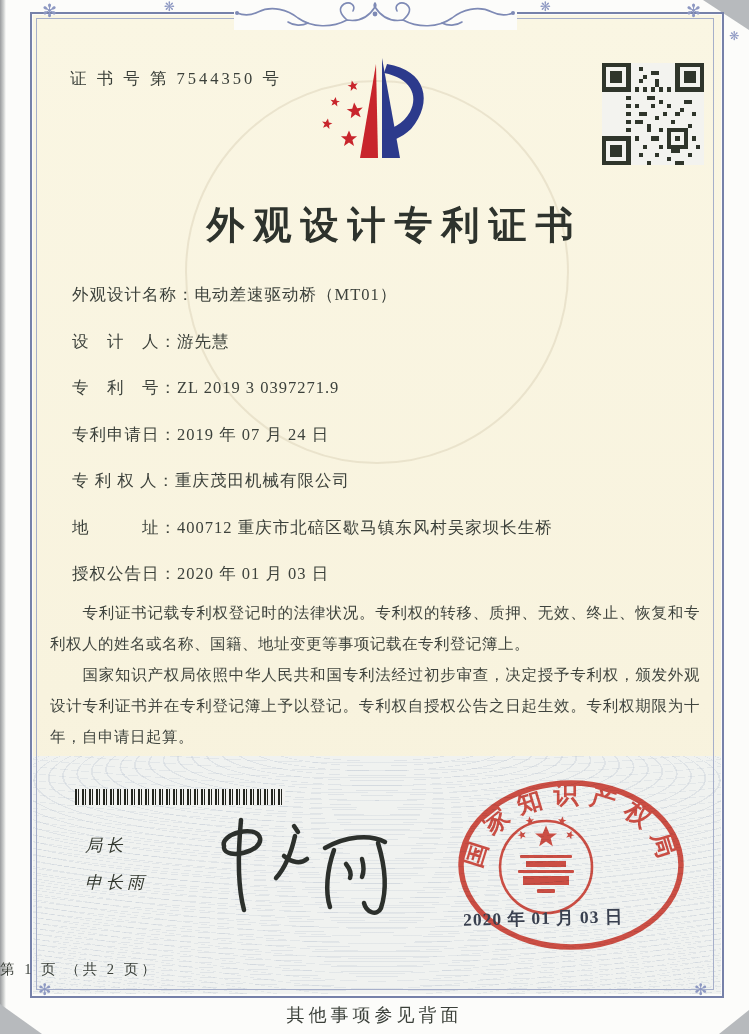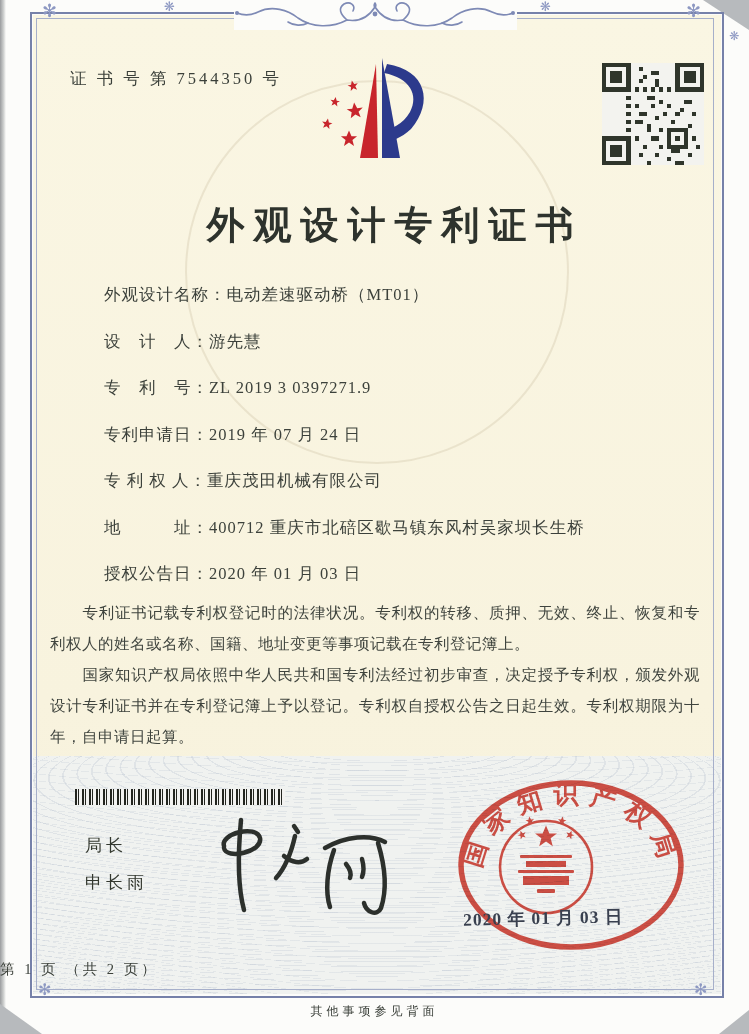--- a/index.html
+++ b/index.html
@@ -34,39 +34,39 @@
   .flourish{position:absolute;left:228px;top:0;}
   .flake{position:absolute;color:#8d98c2;font-family:"DejaVu Sans",sans-serif;line-height:1;}
   
   .cert-number{position:absolute;left:70px;top:68px;font-size:16.5px;letter-spacing:3px;color:#3b403a;}
   .logo{position:absolute;left:292px;top:40px;}
   .qr{position:absolute;left:602px;top:63px;}
   .title{position:absolute;left:0;top:188px;width:100%;margin:12px;text-align:center;
     font-size:38px;font-weight:700;letter-spacing:9px;color:#2e332d;padding-left:8px;}
   
   .fields{position:absolute;left:72px;top:284px;width:620px;font-size:16.5px;}
-  .frow{position:relative;height:46.5px;letter-spacing:1px;margin-left:32px;}
+  .frow{position:relative;height:46.5px;letter-spacing:1px;}
   .frow .pair2{position:absolute;left:298px;top:0;}
   
   .paras{position:absolute;left:50px;top:597px;width:650px;}
   .paras p{margin:0;font-size:15.5px;line-height:31px;text-indent:2.1em;
     text-align:justify;letter-spacing:.5px;color:#3f443e;}
   
   .barcode{position:absolute;left:75px;top:789px;width:210px;height:16px;
     background:repeating-linear-gradient(90deg,#23251f 0 2px,#f2f2f0 2px 3px,#23251f 3px 4px,#f2f2f0 4px 7px,#23251f 7px 9px,#f2f2f0 9px 10px,#23251f 10px 11px,#f2f2f0 11px 14px);}
-  .signer{position:absolute;left:85px;top:834px;font-size:17px;letter-spacing:4px;color:#33382f;}
+  .signer{position:absolute;left:85px;top:834px;font-size:17px;letter-spacing:4px;color:#33382f;font-style:italic;}
   .signer div{margin-bottom:14px;}
   .signature{position:absolute;left:198px;top:812px;}
   .seal{position:absolute;left:453px;top:779px;mix-blend-mode:multiply;opacity:.93;}
   .seal-date{position:absolute;left:463px;top:906px;font-size:17.5px;letter-spacing:1px;
     color:#39404f;transform:rotate(-1.2deg);font-weight:600;}
   .page-num{position:absolute;left:0;top:960px;width:100%;text-align:left;
     font-size:14.5px;letter-spacing:3px;color:#3b403a;}
   .back-note{position:absolute;left:0;top:1003px;width:100%;text-align:center;
-    font-size:12px;letter-spacing:4px;color:#3b403a;}
+    font-size:18px;letter-spacing:4px;color:#3b403a;}
 </style>
 </head>
 <body>
 
 <div class="page">
 
   <div class="edge-left"></div>
   <div class="corner tr"></div>
   <div class="corner bl"></div>
   <div class="corner br"></div>

